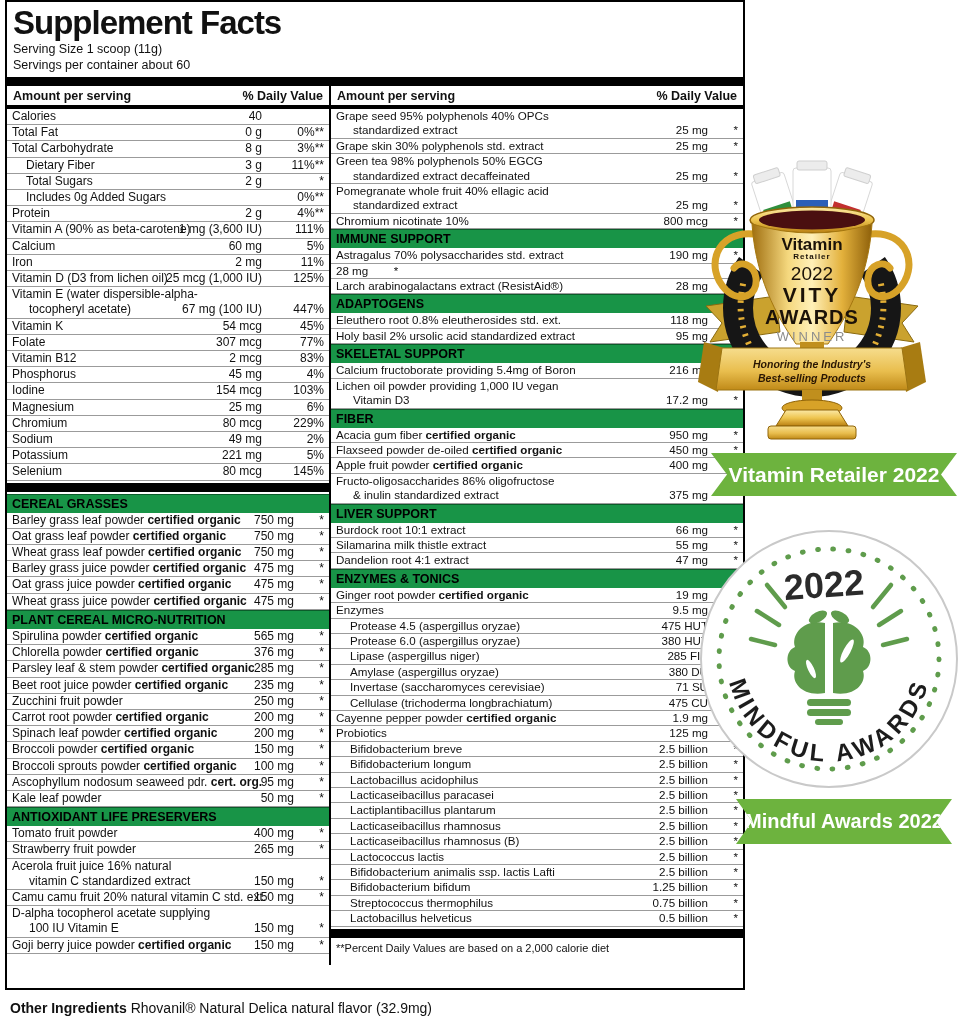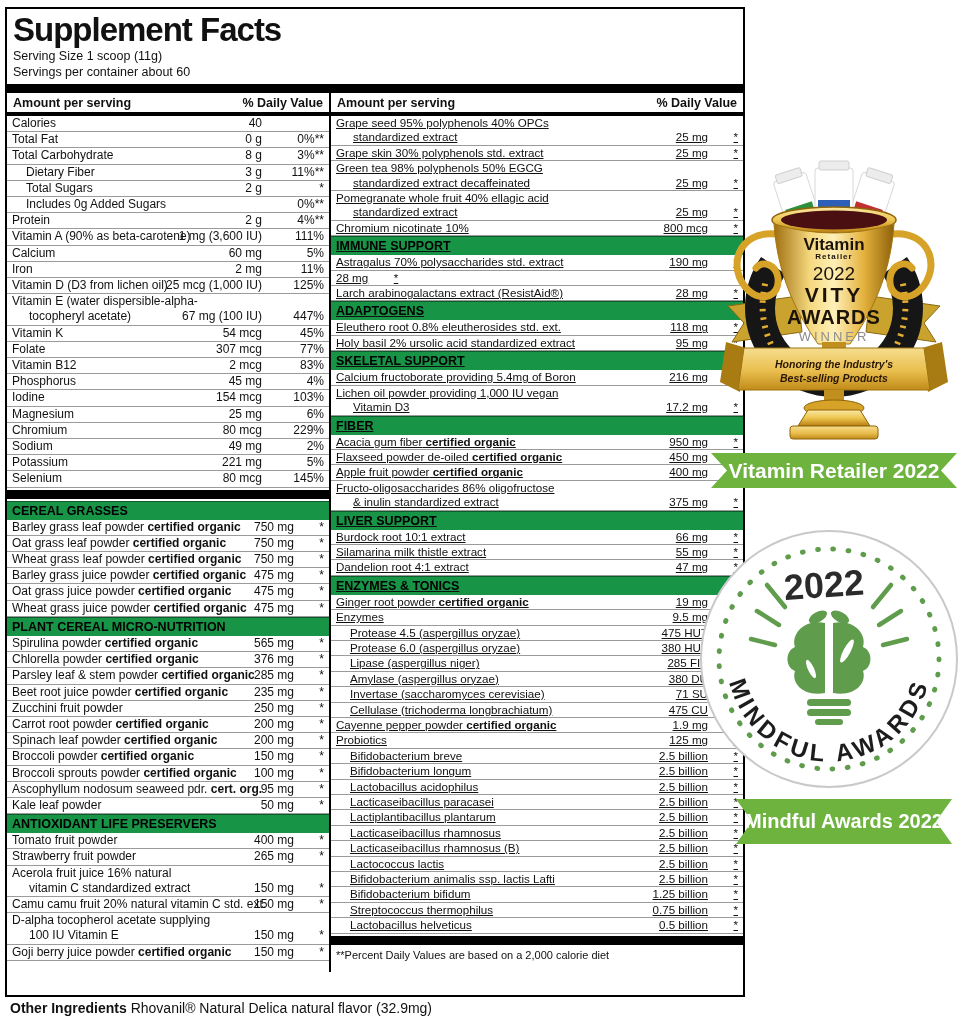--- a/index.html
+++ b/index.html
@@ -1,52 +1,52 @@
 <!DOCTYPE html>
 <html><head>
 <meta charset="utf-8">
 <style>
   html,body{margin:0;padding:0;background:#fff;}
   body{width:961px;height:1024px;position:relative;font-family:"Liberation Sans",sans-serif;color:#111;overflow:hidden;}
   svg text{font-family:"Liberation Sans",sans-serif;}
 
   
-  .label-box{position:absolute;left:5px;top:7px;width:740px;height:990px;border:2px solid #000;background:#fff;box-sizing:border-box;overflow:hidden;}
+  .label-box{position:absolute;left:5px;top:0;width:740px;height:990px;border:2px solid #000;background:#fff;box-sizing:border-box;overflow:hidden;}
   .lb-header{padding:2px 6px 2px 6px;}
   .lb-title{font-size:33px;font-weight:bold;letter-spacing:-1px;line-height:37px;}
   .serv{font-size:12.5px;line-height:16px;}
   .thickbar{height:9px;background:#000;margin:2px 0 0 0;}
   .cols{display:flex;height:879px;}
   .col{width:324px;box-sizing:border-box;display:flex;flex-direction:column;overflow:hidden;}
   .col-left{border-right:2px solid #000;}
   .col-right{flex:1;}
   .col-head{display:flex;justify-content:space-between;font-weight:bold;font-size:12.5px;padding:3px 6px 2px 6px;border-bottom:4px solid #000;}
   .rows{font-size:12px;}
-  .col-right .rows{font-size:11.6px;text-decoration:underline;}
+  .col-right .rows{font-size:11.6px;}
   .row{display:flex;align-items:flex-end;padding:0 5px;border-bottom:1px solid #9b9b9b;}
   .row .nm{flex:1;min-width:0;}
   .l1,.l2,.amt,.dv{white-space:nowrap;line-height:15.2px;}
   .col-right .l1,.col-right .l2,.col-right .amt,.col-right .dv{line-height:14.4px;}
   .l2{padding-left:17px;}
   .ind .l1{padding-left:14px;}
   .amt{padding-right:12px;}
   .dv{width:18px;text-align:right;}
   .nut .dv{width:42px;}
   .nut .amt{padding-right:20px;}
   .sec-h{background:#189447;color:#000000;font-weight:bold;font-size:12.5px;line-height:16px;padding:1px 5px;border-top:1px solid #0b5c2a;}
   .sec-h.long{font-size:10.4px;letter-spacing:-0.2px;white-space:nowrap;}
   .blackbar{background:#000;height:9px;margin:2px 0;}
   .footnote{font-size:11px;line-height:14.5px;padding:1px 5px 0 5px;}
   .other-ing{position:absolute;left:10px;top:1000px;font-size:14px;}
   .other-ing b{margin-right:4px;}
 
   
-  .trophy-wrap{position:absolute;left:718px;top:156px;width:232px;height:292px;}
+  .trophy-wrap{position:absolute;left:696px;top:156px;width:232px;height:292px;}
   .banner{position:absolute;background:#6db33e;color:#fff;font-weight:bold;display:flex;align-items:center;justify-content:center;clip-path:polygon(0 0,100% 0,calc(100% - 16px) 50%,100% 100%,0 100%,16px 50%);}
-  .banner-1{left:711px;top:453px;width:246px;height:35px;font-size:21px;}
+  .banner-1{left:711px;top:453px;width:246px;height:43px;font-size:21px;}
   .banner-2{left:736px;top:799px;width:216px;height:45px;font-size:20px;}
   .mindful-wrap{position:absolute;left:697px;top:524px;width:264px;height:270px;}
 </style>
 </head>
 <body>
 
 <div class="label-box">
   <div class="lb-header">
     <div class="lb-title">Supplement Facts</div>
     <div class="serv">Serving Size 1 scoop (11g)</div>

